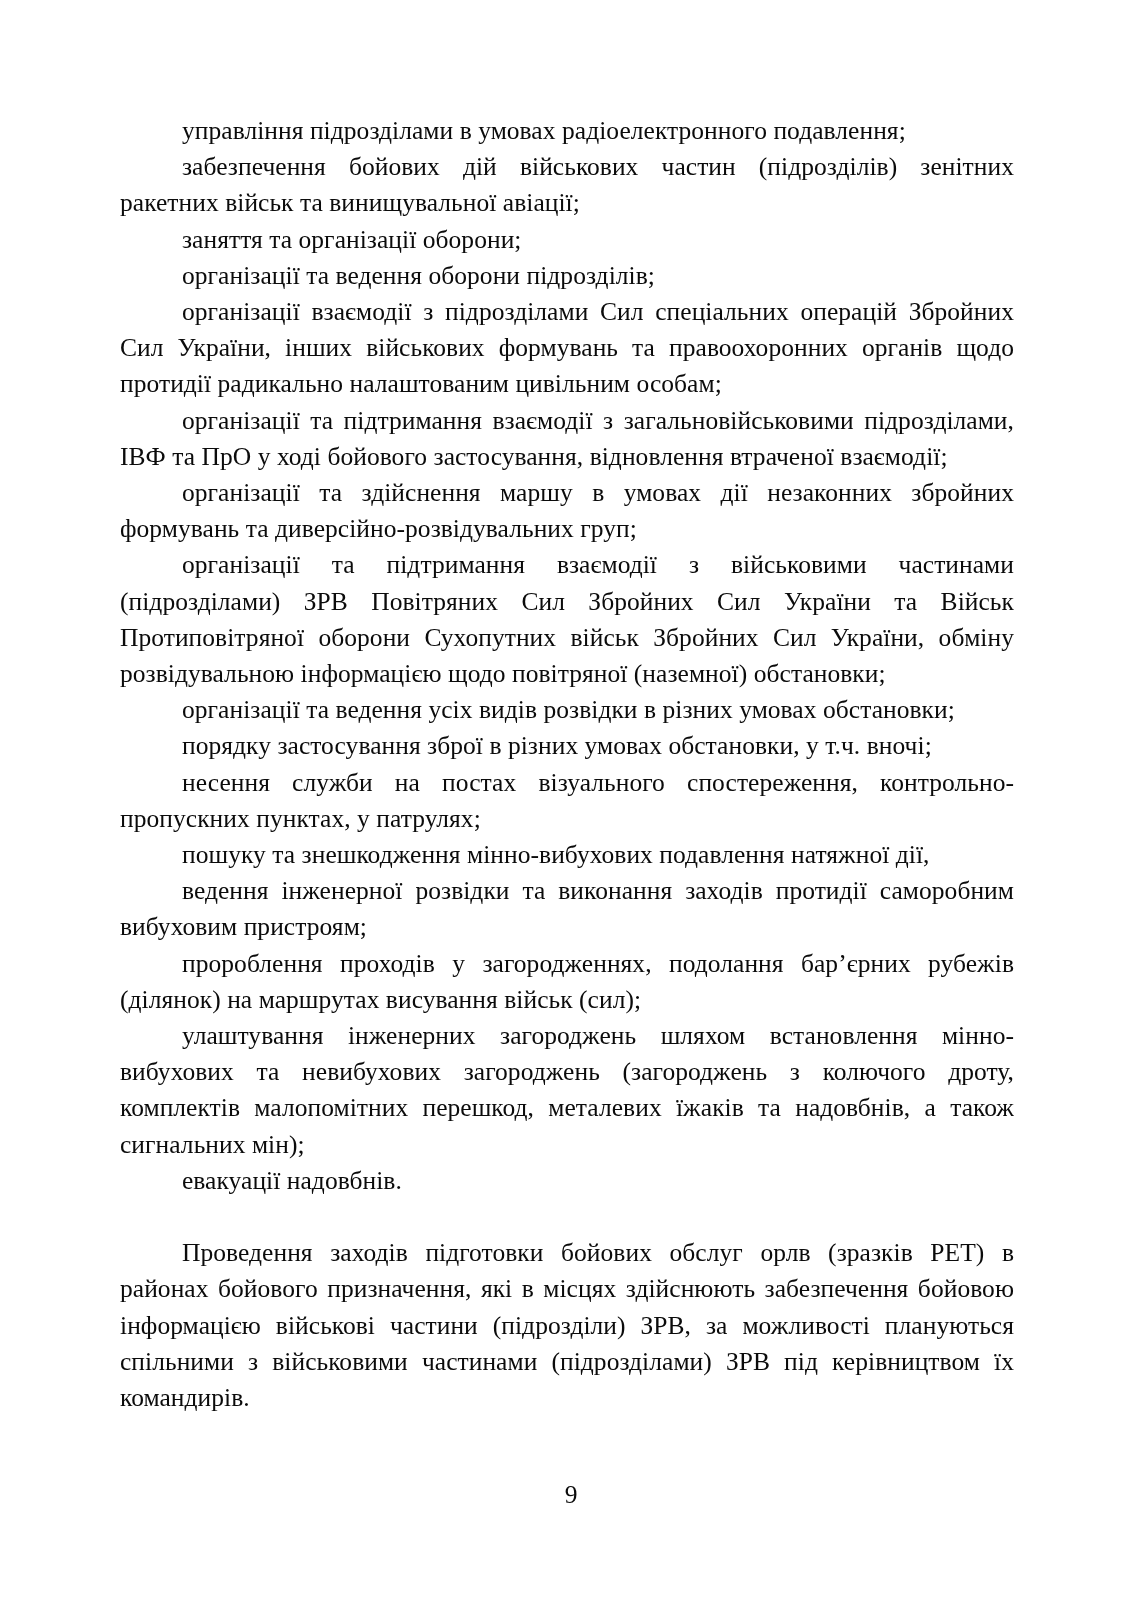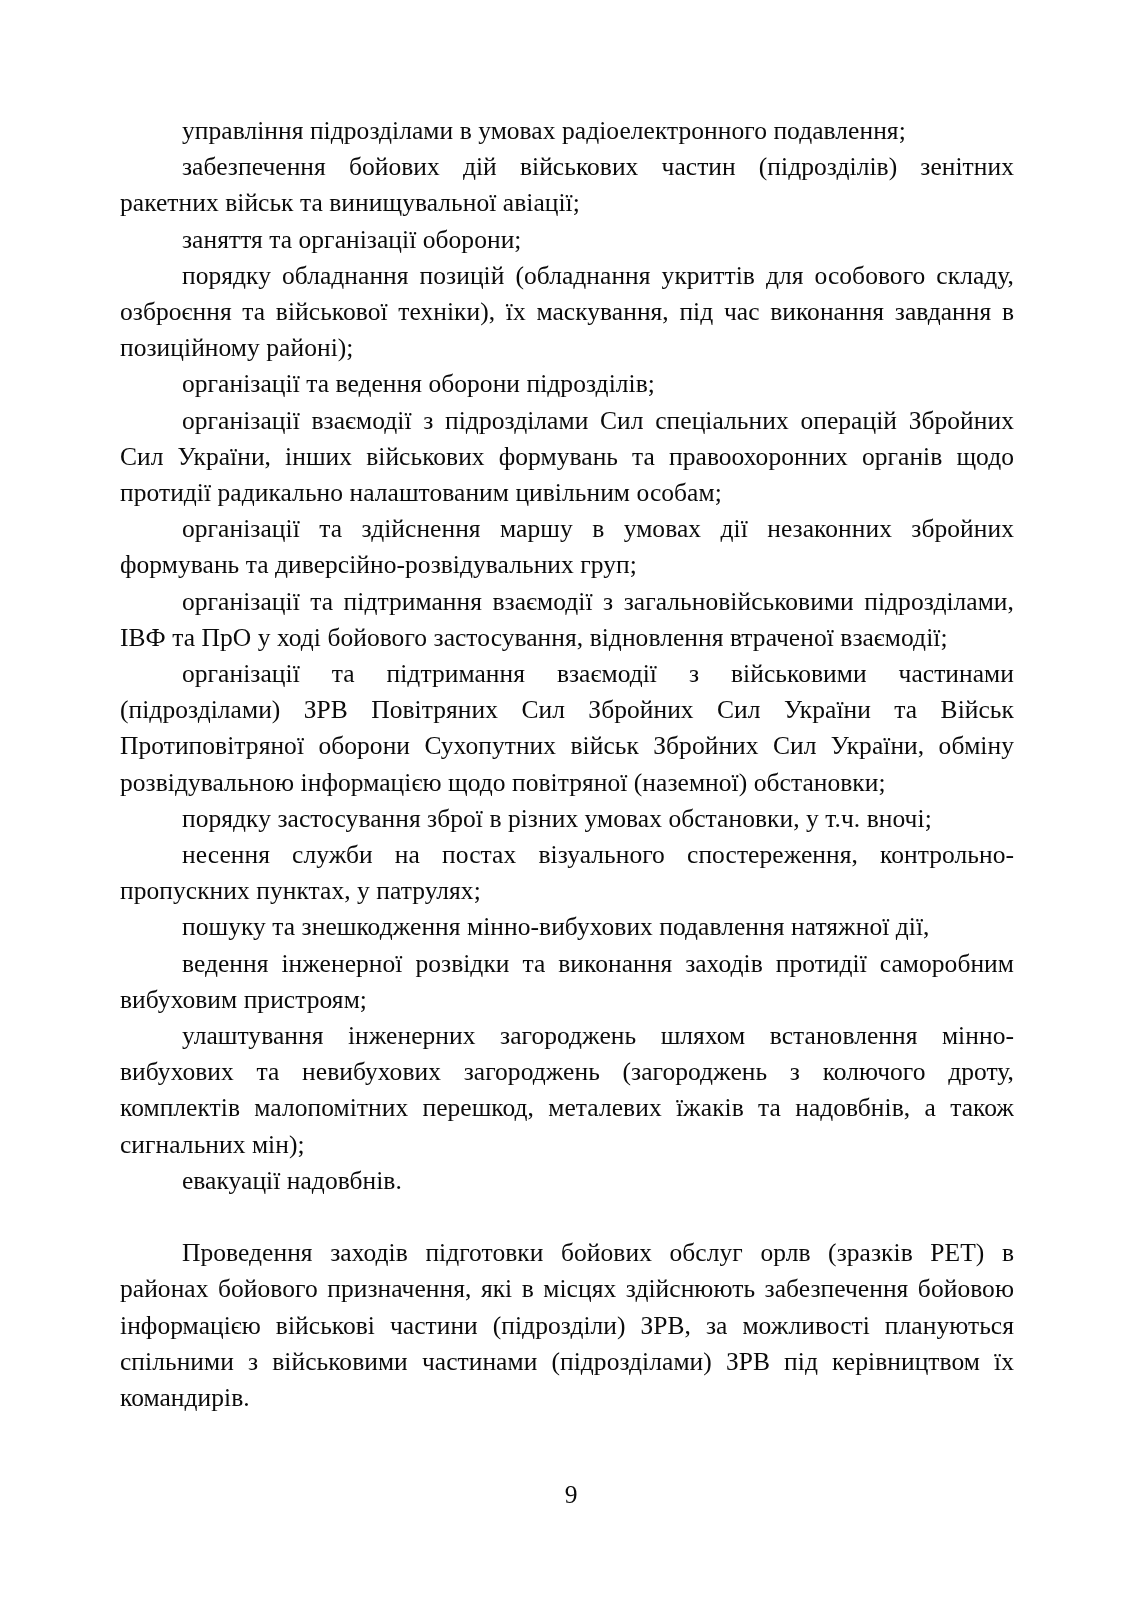--- a/index.html
+++ b/index.html
@@ -53,30 +53,31 @@
 </style>
 </head>
 <body>
 
 <div class="page">
 
   <div class="text-body">
     <p class="para">управління підрозділами в умовах радіоелектронного подавлення;</p>
     <p class="para">забезпечення бойових дій військових частин (підрозділів) зенітних ракетних військ та винищувальної авіації;</p>
     <p class="para">заняття та організації оборони;</p>
-    <p class="para">порядку обладнання позицій (обладнання укриттів для особового складу, озброєння та військової техніки), їх маскування, під час виконання завдання в позиційному районі);</p>
     <p class="para">організації та ведення оборони підрозділів;</p>
     <p class="para">організації взаємодії з підрозділами Сил спеціальних операцій Збройних Сил України, інших військових формувань та правоохоронних органів щодо протидії радикально налаштованим цивільним особам;</p>
+    <p class="para">організації та підтримання взаємодії з загальновійськовими підрозділами, ІВФ та ПрО у ході бойового застосування, відновлення втраченої взаємодії;</p>
     <p class="para">організації та здійснення маршу в умовах дії незаконних збройних формувань та диверсійно-розвідувальних груп;</p>
-    <p class="para">організації та підтримання взаємодії з загальновійськовими підрозділами, ІВФ та ПрО у ході бойового застосування, відновлення втраченої взаємодії;</p>
     <p class="para">організації та підтримання взаємодії з військовими частинами (підрозділами) ЗРВ Повітряних Сил Збройних Сил України та Військ Протиповітряної оборони Сухопутних військ Збройних Сил України, обміну розвідувальною інформацією щодо повітряної (наземної) обстановки;</p>
+    <p class="para">організації та ведення усіх видів розвідки в різних умовах обстановки;</p>
     <p class="para">порядку застосування зброї в різних умовах обстановки, у т.ч. вночі;</p>
     <p class="para">несення служби на постах візуального спостереження, контрольно-пропускних пунктах, у патрулях;</p>
     <p class="para">пошуку та знешкодження мінно-вибухових подавлення натяжної дії,</p>
     <p class="para">ведення інженерної розвідки та виконання заходів протидії саморобним вибуховим пристроям;</p>
+    <p class="para">пророблення проходів у загородженнях, подолання бар’єрних рубежів (ділянок) на маршрутах висування військ (сил);</p>
     <p class="para">улаштування інженерних загороджень шляхом встановлення мінно-вибухових та невибухових загороджень (загороджень з колючого дроту, комплектів малопомітних перешкод, металевих їжаків та надовбнів, а також сигнальних мін);</p>
     <p class="para">евакуації надовбнів.</p>
     <p class="para spaced-above">Проведення заходів підготовки бойових обслуг орлв (зразків РЕТ) в районах бойового призначення, які в місцях здійснюють забезпечення бойовою інформацією військові частини (підрозділи) ЗРВ, за можливості плануються спільними з військовими частинами (підрозділами) ЗРВ під керівництвом їх командирів.</p>
 
   </div>
 
   <div class="page-number">9</div>
 
 </div>
 

